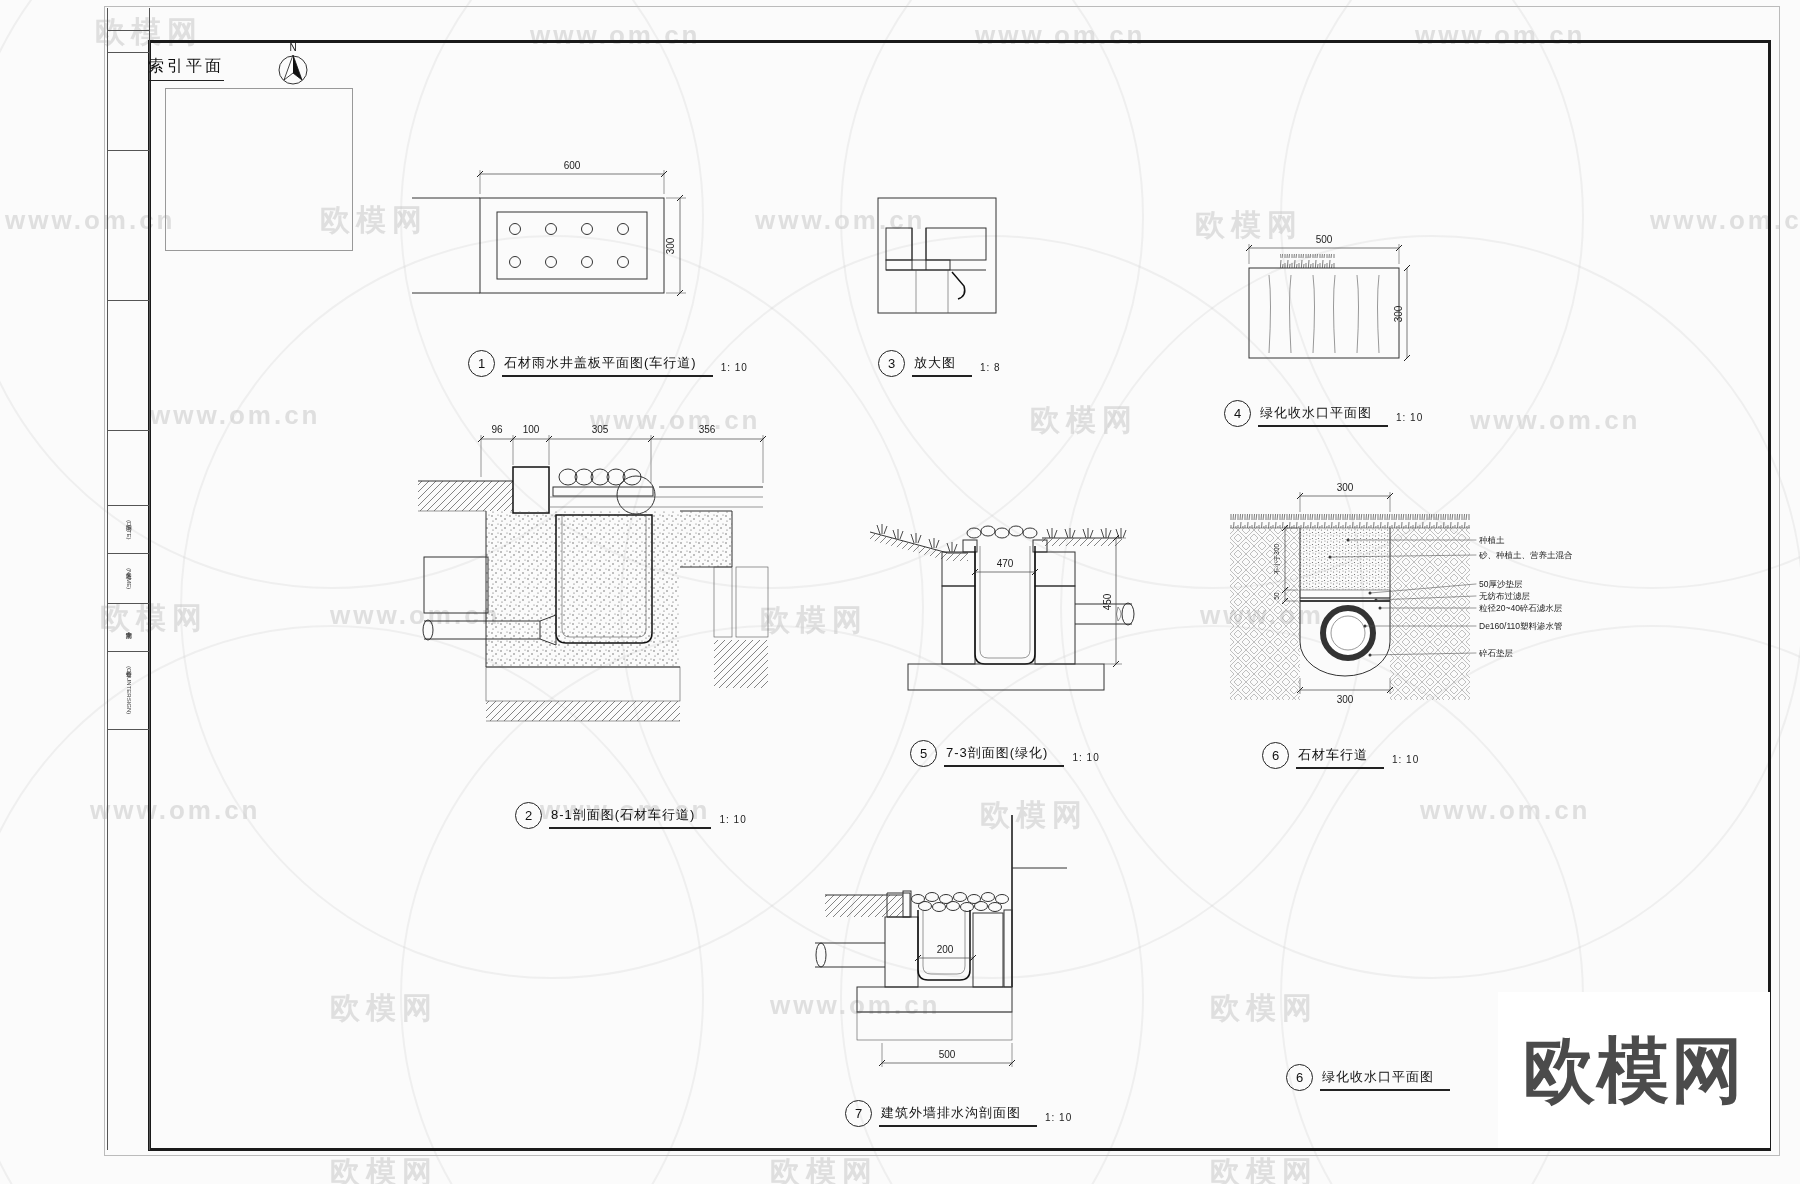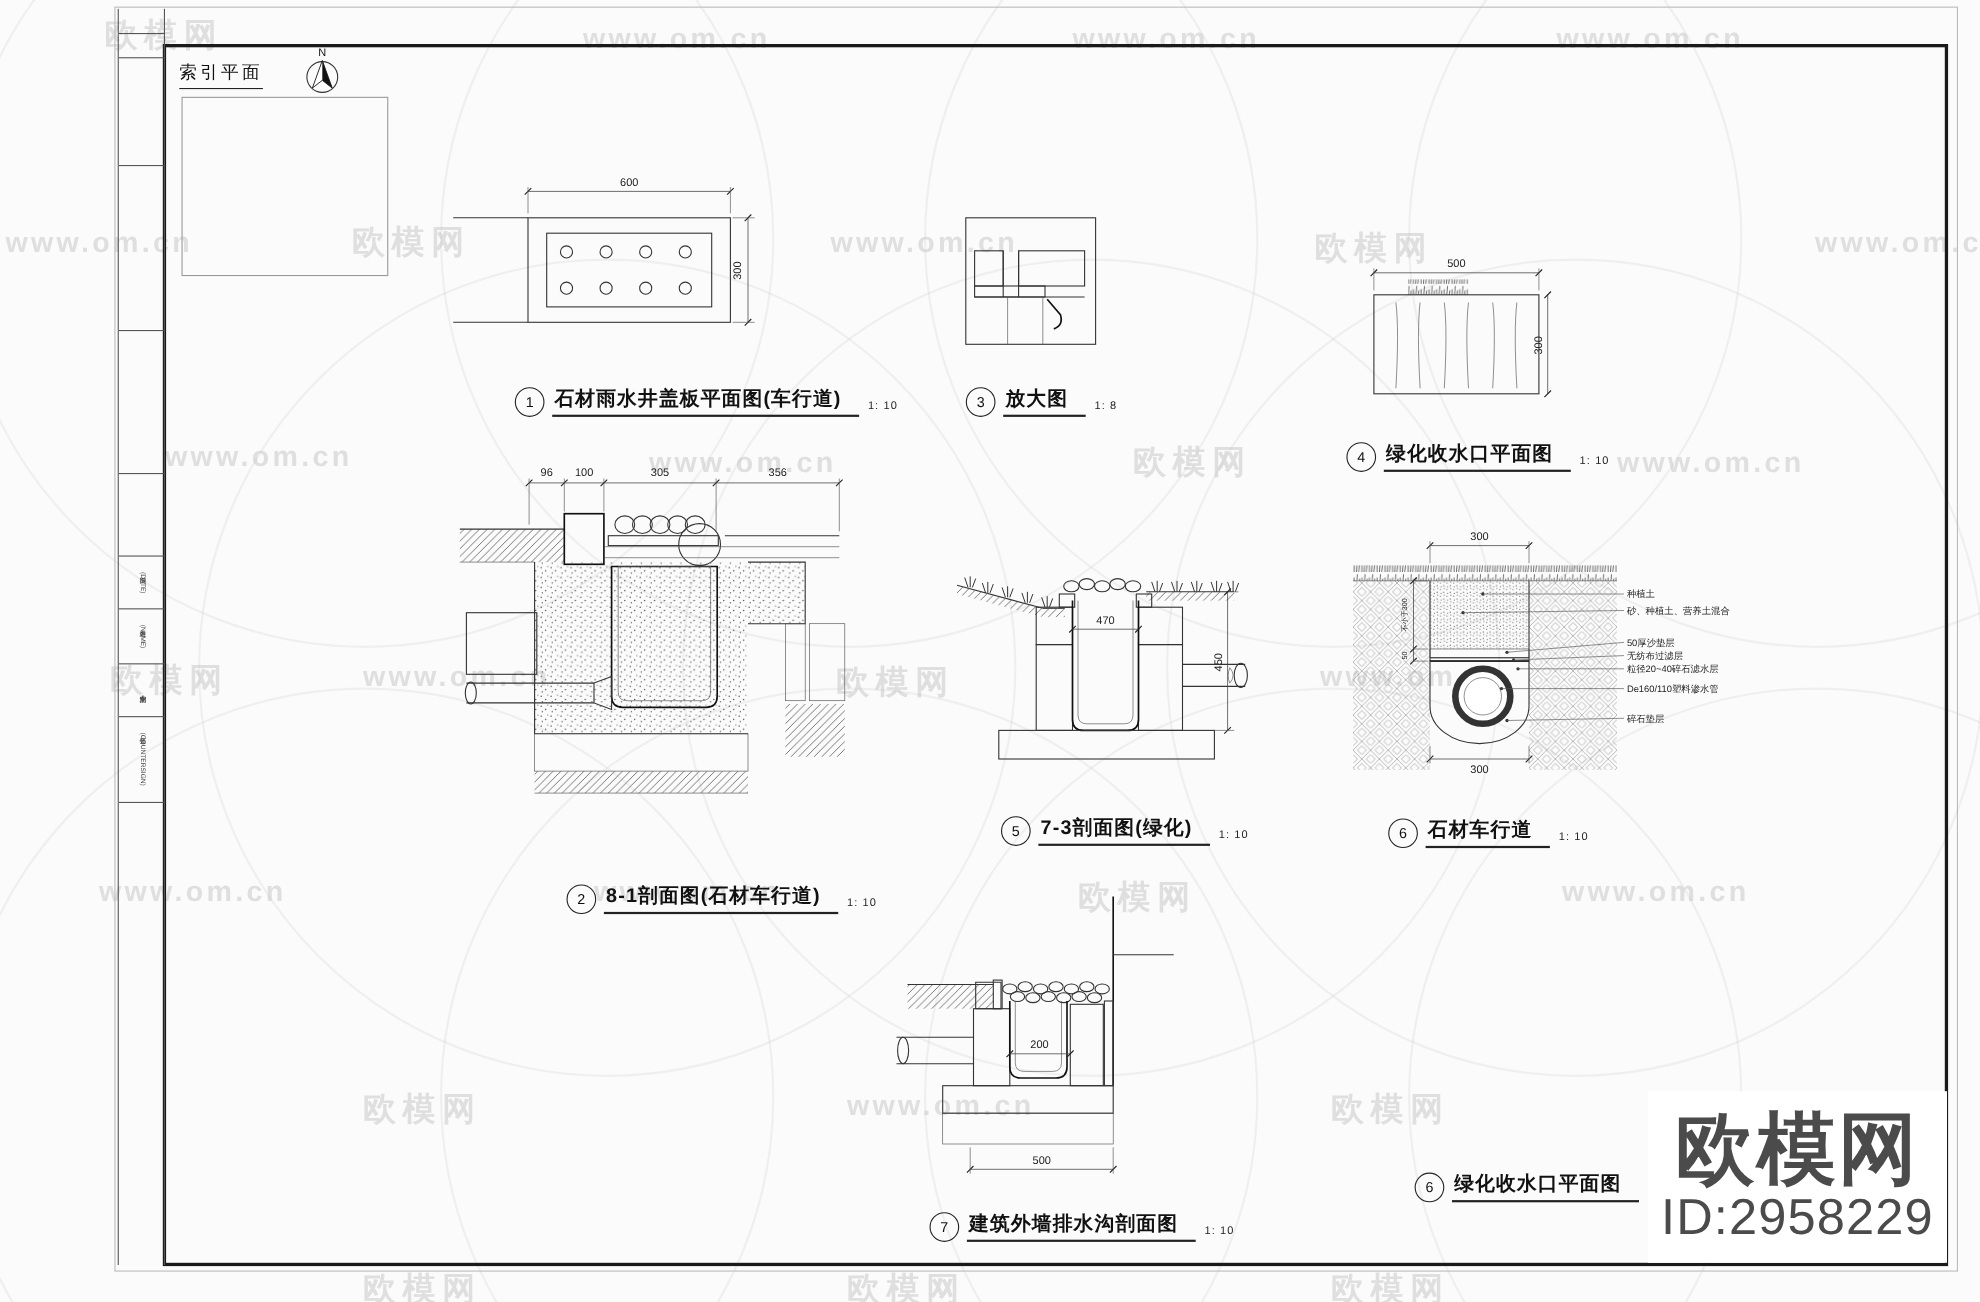--- a/index.html
+++ b/index.html
@@ -13,24 +13,24 @@
   #frame{position:absolute;left:148px;top:40px;width:1617px;height:1105px;border:3px solid #1a1a1a;}
   
   #tblock{position:absolute;left:107px;top:8px;width:41px;height:1142px;border-left:1px solid #555;border-right:1px solid #555;}
   .tbcell{position:absolute;left:0;width:100%;border-top:1px solid #555;box-sizing:border-box;
           display:flex;align-items:center;justify-content:center;}
   .tbtxt{writing-mode:vertical-rl;font-size:6px;color:#444;line-height:1.1;text-align:center;}
   
   .dtitle{position:absolute;display:flex;align-items:flex-end;z-index:5;}
   .dnum{width:25px;height:25px;border:1.4px solid #222;border-radius:50%;display:flex;align-items:center;
         justify-content:center;font-size:13px;color:#111;margin-right:7px;background:transparent;}
-  .dname{font-size:18px;font-weight:700;color:#111;border-bottom:2px solid #222;padding:0 16px 3px 2px;letter-spacing:1px;white-space:nowrap;}
+  .dname{font-size:13px;font-weight:400;color:#111;border-bottom:2px solid #222;padding:0 16px 3px 2px;letter-spacing:1px;white-space:nowrap;}
   .dscale{font-size:10px;color:#222;margin-left:8px;padding-bottom:4px;letter-spacing:1px;}
   
-  #index-title{position:absolute;left:163px;top:56px;font-size:16px;letter-spacing:3px;color:#111;
+  #index-title{position:absolute;left:148px;top:56px;font-size:16px;letter-spacing:3px;color:#111;
                border-bottom:1.5px solid #222;padding-bottom:3px;z-index:5;}
   #index-rect{position:absolute;left:165px;top:88px;width:186px;height:161px;border:1px solid #999;background:transparent;}
   svg{position:absolute;overflow:visible;font-family:inherit;}
   svg text{font-family:inherit;}
   .ln{stroke:#333;stroke-width:1;fill:none}
   .lt{stroke:#555;stroke-width:0.6;fill:none}
   .lk{stroke:#111;stroke-width:1.5;fill:none}
   .dim{stroke:#444;stroke-width:0.7;fill:none}
   .tick{stroke:#222;stroke-width:1;fill:none}
   .dtx{font-size:10px;fill:#222}
@@ -472,16 +472,15 @@
     <span class="dname">建筑外墙排水沟剖面图</span>
     <span class="dscale">1: 10</span>
   </div>
   <div class="dtitle" style="left:1286px;top:1064px">
     <span class="dnum">6</span>
     <span class="dname">绿化收水口平面图</span>
   </div>
 
   <div id="brandbox">
     <div id="brandname">欧模网</div>
-    <div id="brandid">ID:2958229</div>
   </div>
 
 </div>
 
 </body></html>

